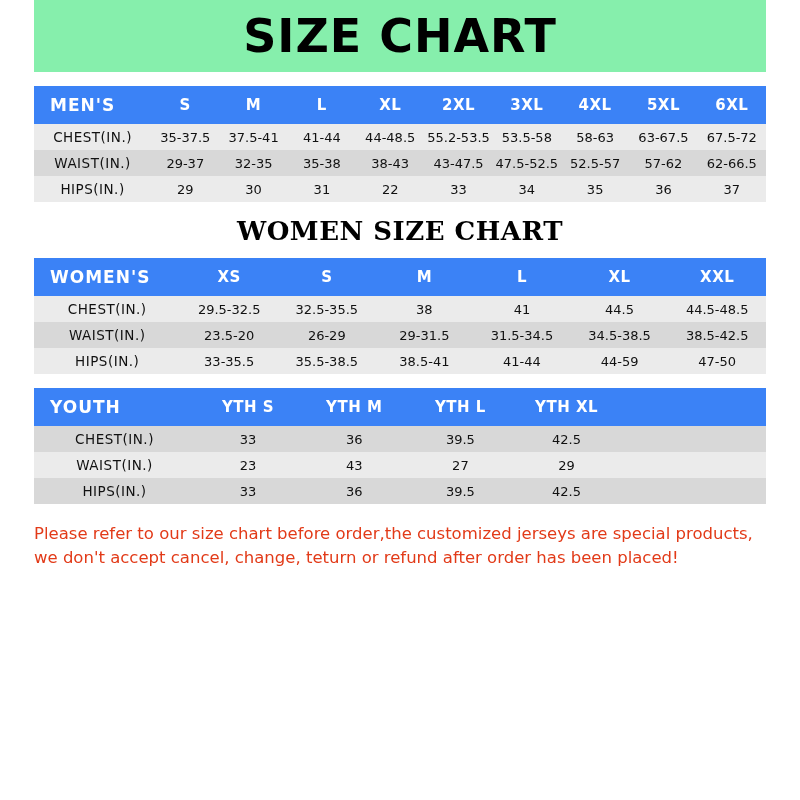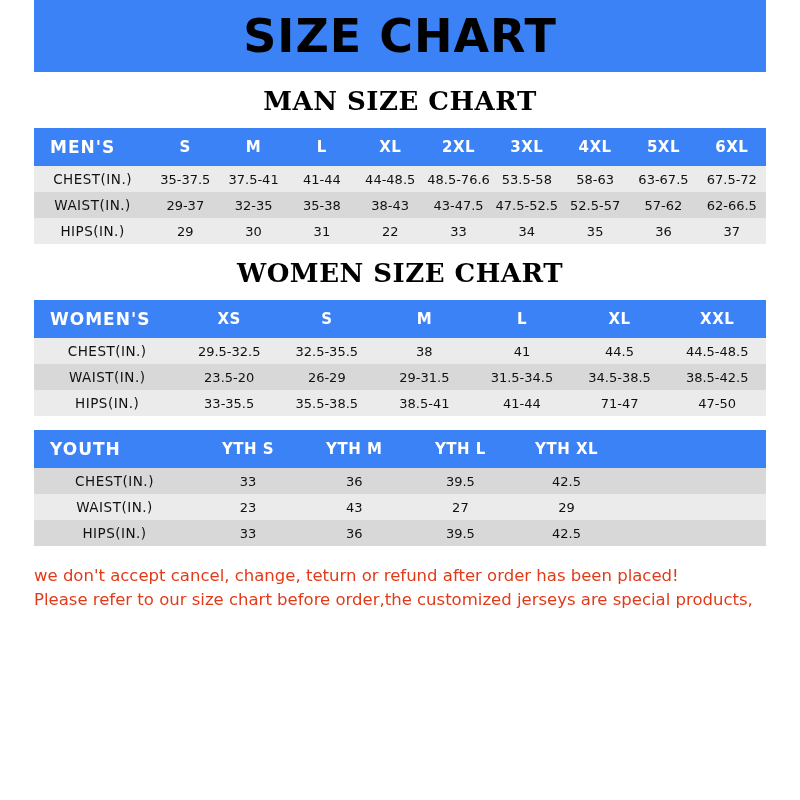--- a/index.html
+++ b/index.html
@@ -17,21 +17,21 @@
     position: relative;
     width: 800px;
     height: 800px;
     background: #ffffff;
     box-sizing: border-box;
   }
   
   .header-band {
     position: relative;
     height: 72px;
-    background: #3b82f6;
+    background: #86efac;
     display: flex;
     align-items: center;
     justify-content: center;
   }
   .header-band::before,
   .header-band::after {
     content: "";
     position: absolute;
     top: 0;
     bottom: 0;
@@ -128,21 +128,20 @@
 
 <div class="page">
 
   <div class="header-band">
     <div class="header-title">SIZE CHART</div>
   </div>
 
   <div class="content">
 
     <div class="section">
-      <div class="section-title">MAN SIZE CHART</div>
       <table class="size-table men-tbl">
         <colgroup>
           <col class="first">
           <col>
             <col>
             <col>
             <col>
             <col>
             <col>
             <col>
@@ -163,21 +162,21 @@
             <th>6XL</th>
           </tr>
         </thead>
         <tbody>
           <tr class="light">
             <td class="rowhead">CHEST(IN.)</td>
             <td>35-37.5</td>
             <td>37.5-41</td>
             <td>41-44</td>
             <td>44-48.5</td>
-            <td>48.5-76.6</td>
+            <td>55.2-53.5</td>
             <td>53.5-58</td>
             <td>58-63</td>
             <td>63-67.5</td>
             <td>67.5-72</td>
           </tr>
           <tr class="mid">
             <td class="rowhead">WAIST(IN.)</td>
             <td>29-37</td>
             <td>32-35</td>
             <td>35-38</td>
@@ -245,21 +244,21 @@
             <td>31.5-34.5</td>
             <td>34.5-38.5</td>
             <td>38.5-42.5</td>
           </tr>
           <tr class="light">
             <td class="rowhead">HIPS(IN.)</td>
             <td>33-35.5</td>
             <td>35.5-38.5</td>
             <td>38.5-41</td>
             <td>41-44</td>
-            <td>71-47</td>
+            <td>44-59</td>
             <td>47-50</td>
           </tr>
         </tbody>
       </table>
     </div>
 
     <div class="section">
       <table class="size-table youth-tbl">
         <colgroup>
           <col class="first">
@@ -304,17 +303,17 @@
             <td>42.5</td>
             <td></td>
           </tr>
         </tbody>
       </table>
     </div>
 
   </div>
 
   <div class="footer-note">
+    <div>Please refer to our size chart before order,the customized jerseys are special products,</div>
     <div>we don't accept cancel, change, teturn or refund after order has been placed!</div>
-    <div>Please refer to our size chart before order,the customized jerseys are special products,</div>
   </div>
 
 </div>
 
 </body></html>

